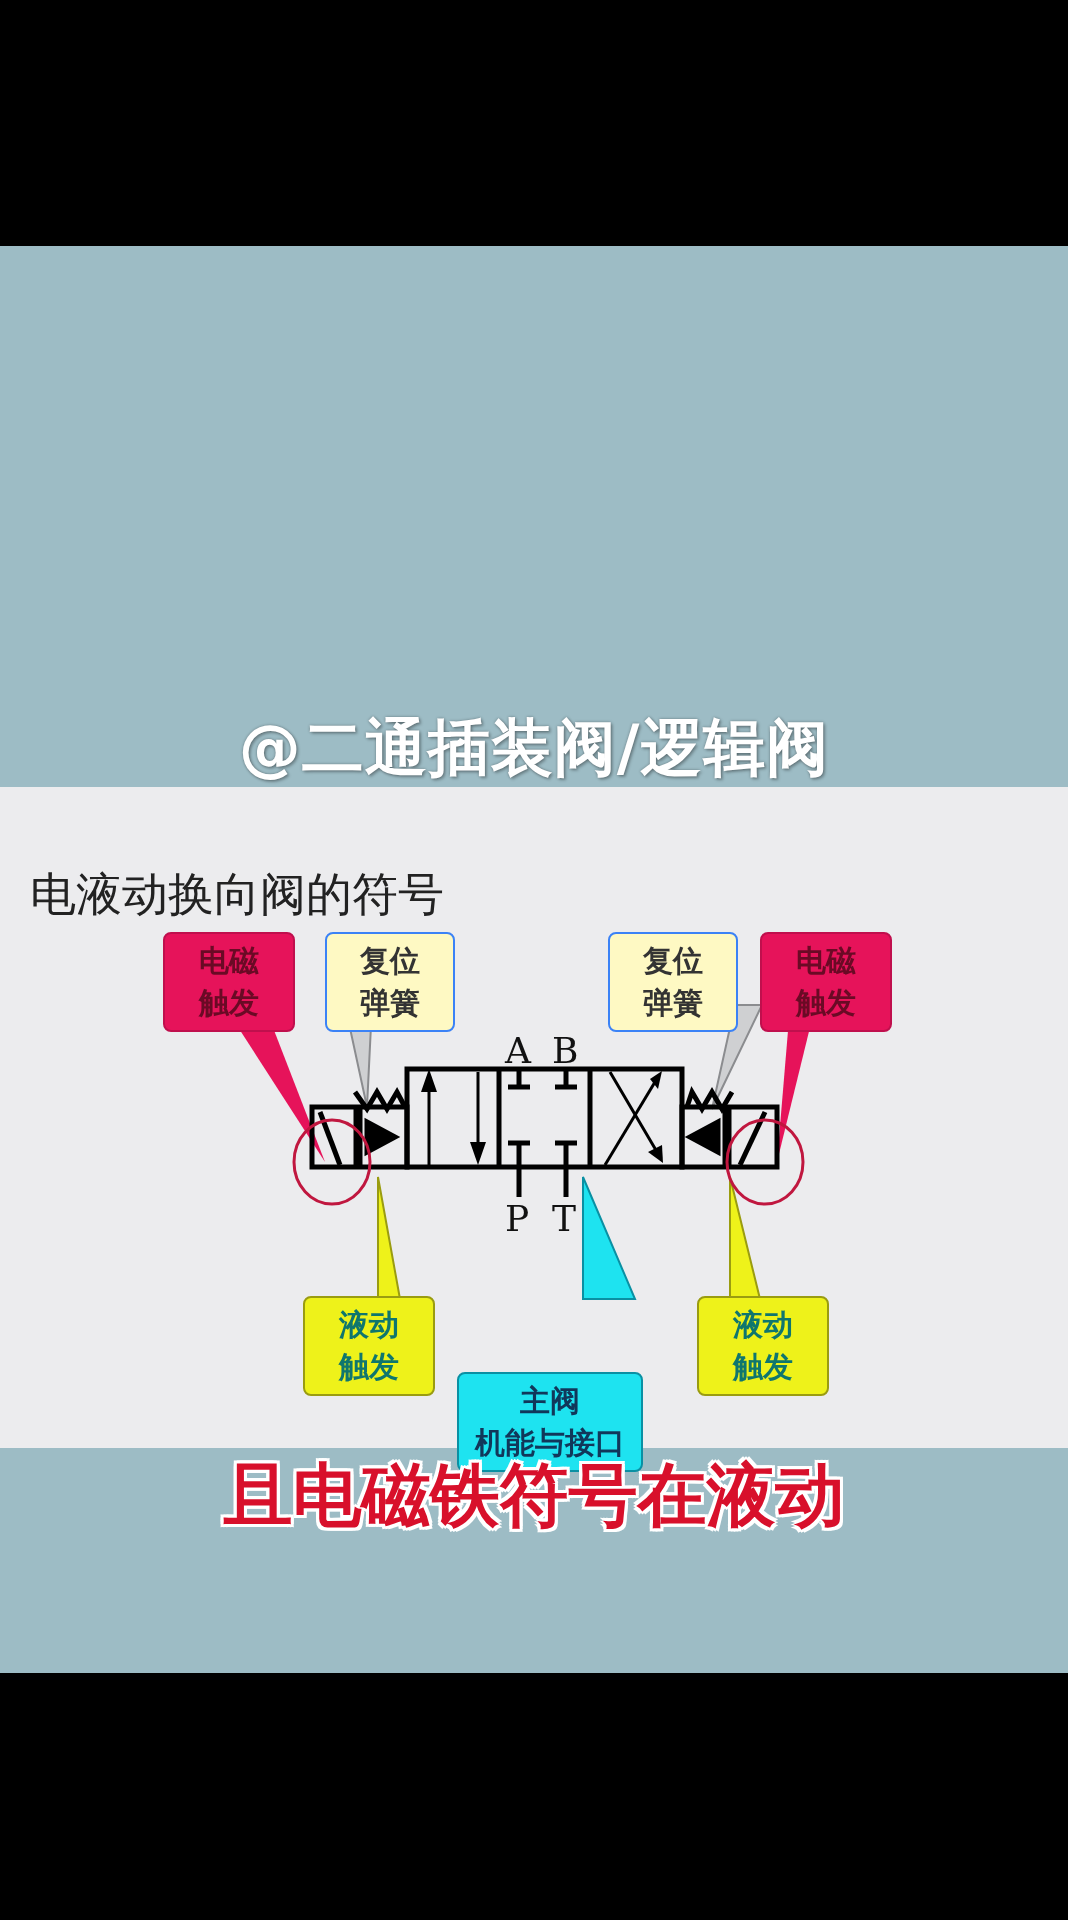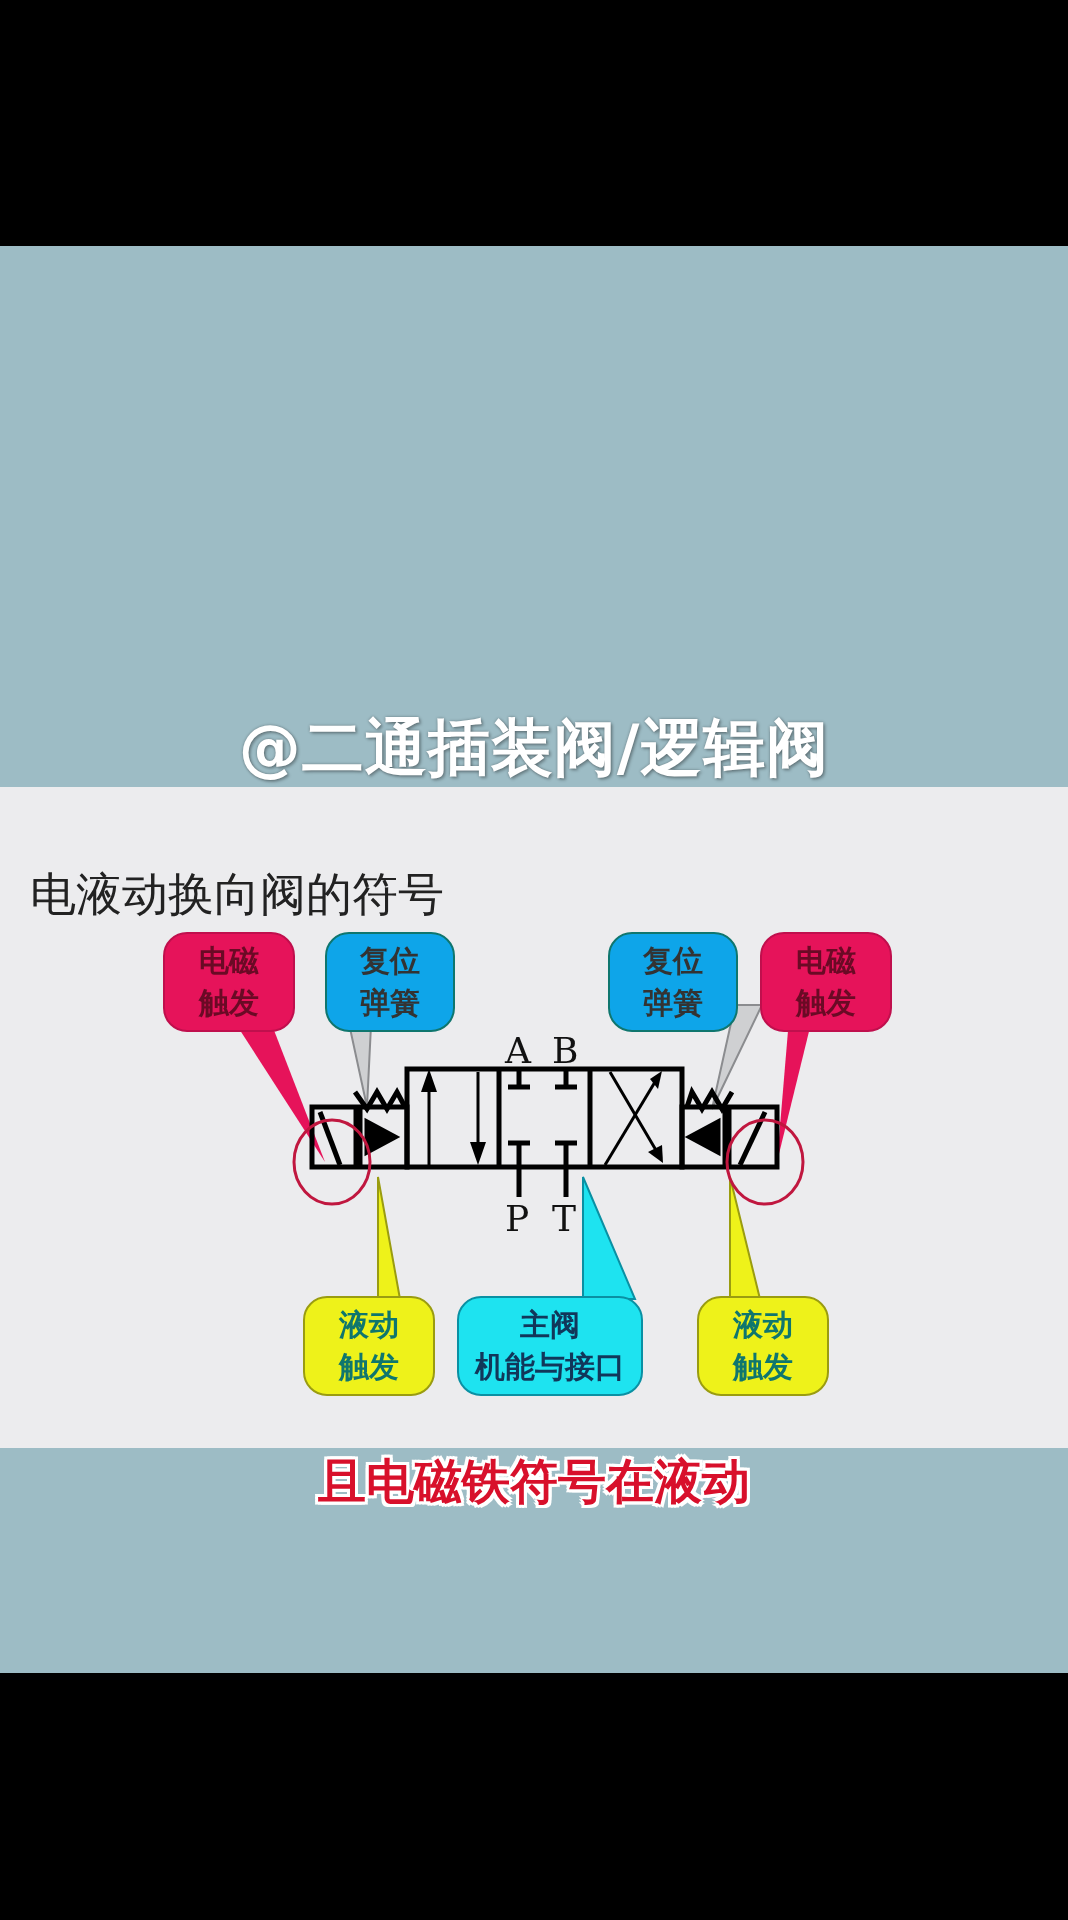--- a/index.html
+++ b/index.html
@@ -5,28 +5,28 @@
   html, body { margin:0; padding:0; }
   body { width:1068px; height:1920px; background:#000; position:relative; overflow:hidden;
          font-family:"DejaVu Sans", "Liberation Sans", sans-serif; }
   .video { position:absolute; left:0; top:246px; width:1068px; height:1427px; background:#9dbcc5; }
   .slide { position:absolute; left:0; top:787px; width:1068px; height:661px; background:#ececee; }
   .watermark { position:absolute; left:0; top:706px; width:1068px; text-align:center;
                font-size:62px; font-weight:bold; color:#fff; letter-spacing:1px;
                text-shadow: 0 0 3px rgba(0,0,0,0.35), 2px 2px 3px rgba(0,0,0,0.25); }
   .slide-title { position:absolute; left:30px; top:864px; font-size:46px; color:#222; }
   .subtitle { position:absolute; left:0; top:1450px; width:1068px; text-align:center;
-              font-size:48px; font-weight:bold; color:#d8102b;
+              font-size:69px; font-weight:bold; color:#d8102b;
               text-shadow: -3px -3px 0 #fff, 3px -3px 0 #fff, -3px 3px 0 #fff, 3px 3px 0 #fff,
                            0 -3px 0 #fff, 0 3px 0 #fff, -3px 0 0 #fff, 3px 0 0 #fff; }
-  .callout { position:absolute; border-radius:24px; display:flex; align-items:center;
+  .callout { position:absolute; border-radius:8px; display:flex; align-items:center;
              justify-content:center; text-align:center; font-size:30px; line-height:42px;
              font-weight:bold; box-sizing:border-box; }
   .red { background:#e6135a; color:#6a0a25; border:2px solid #c00f4d; }
-  .gray { background:#0ea5e9; color:#333; border:2px solid #0f766e; }
+  .gray { background:#fef9c3; color:#333; border:2px solid #3b82f6; }
   .yellow { background:#eef21a; color:#0f766e; border:2px solid #9a9c10; }
   .cyan { background:#1ee3f0; color:#11375a; border:2px solid #0a90a3; }
   svg.diagram { position:absolute; left:0; top:787px; }
   .port-label { position:absolute; font-family:"DejaVu Serif","Liberation Serif",serif;
                 font-size:36px; color:#111; }
 </style>
 </head>
 <body>
 
 <div class="video"></div>
@@ -96,18 +96,18 @@
 <div class="callout red" style="left:163px; top:932px; width:132px; height:100px; white-space:pre-line;">电磁
 触发</div>
 <div class="callout gray" style="left:325px; top:932px; width:130px; height:100px; white-space:pre-line;">复位
 弹簧</div>
 <div class="callout gray" style="left:608px; top:932px; width:130px; height:100px; white-space:pre-line;">复位
 弹簧</div>
 <div class="callout red" style="left:760px; top:932px; width:132px; height:100px; white-space:pre-line;">电磁
 触发</div>
 <div class="callout yellow" style="left:303px; top:1296px; width:132px; height:100px; white-space:pre-line;">液动
 触发</div>
-<div class="callout cyan" style="left:457px; top:1296px; width:186px; height:100px; white-space:pre-line;">主阀
+<div class="callout cyan" style="left:457px; top:1372px; width:186px; height:100px; white-space:pre-line;">主阀
 机能与接口</div>
 <div class="callout yellow" style="left:697px; top:1296px; width:132px; height:100px; white-space:pre-line;">液动
 触发</div>
 
 <div class="subtitle">且电磁铁符号在液动</div>
 
 </body></html>

